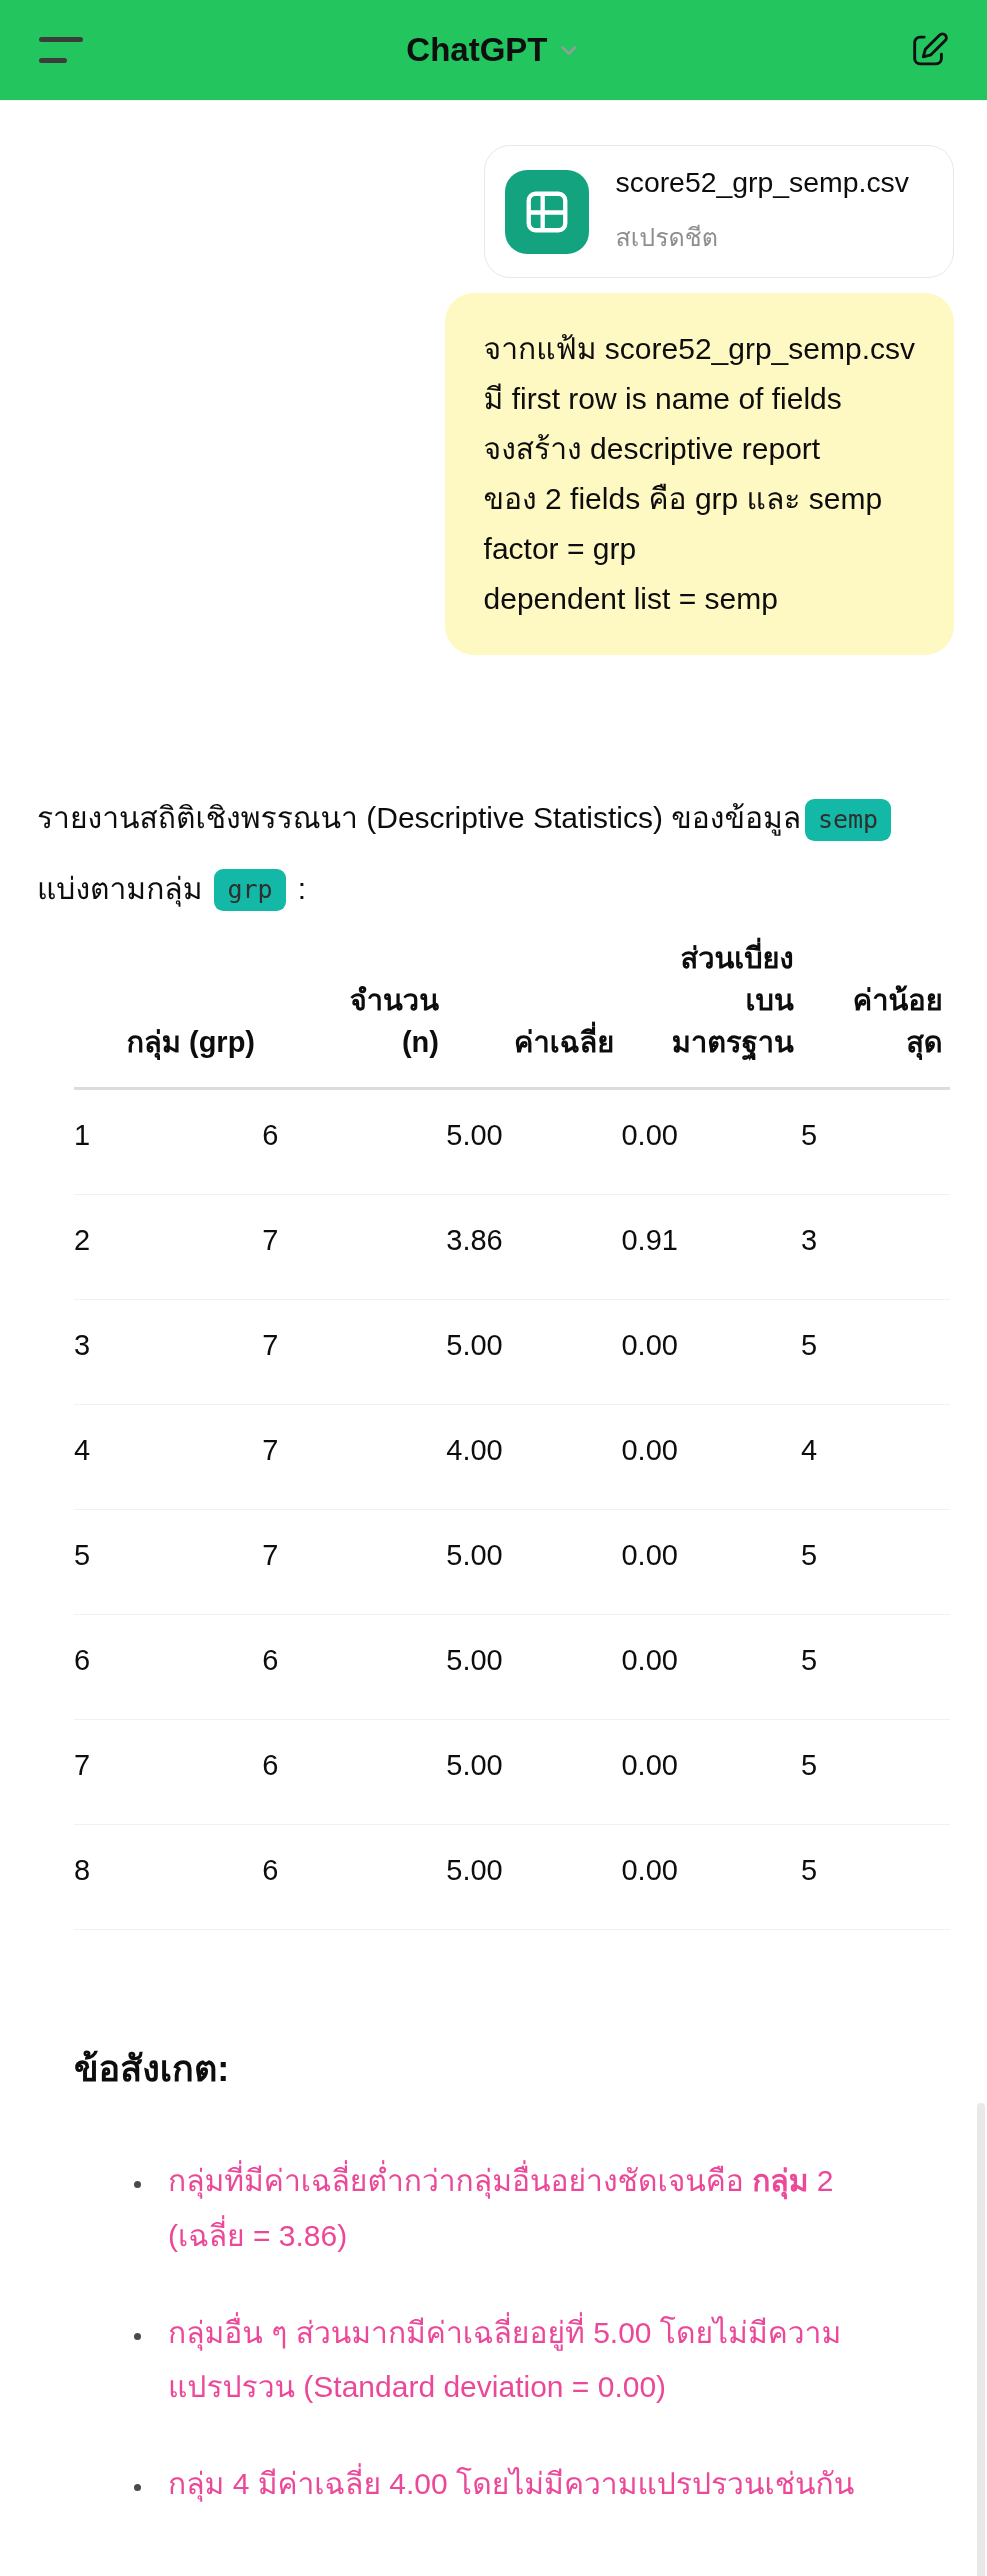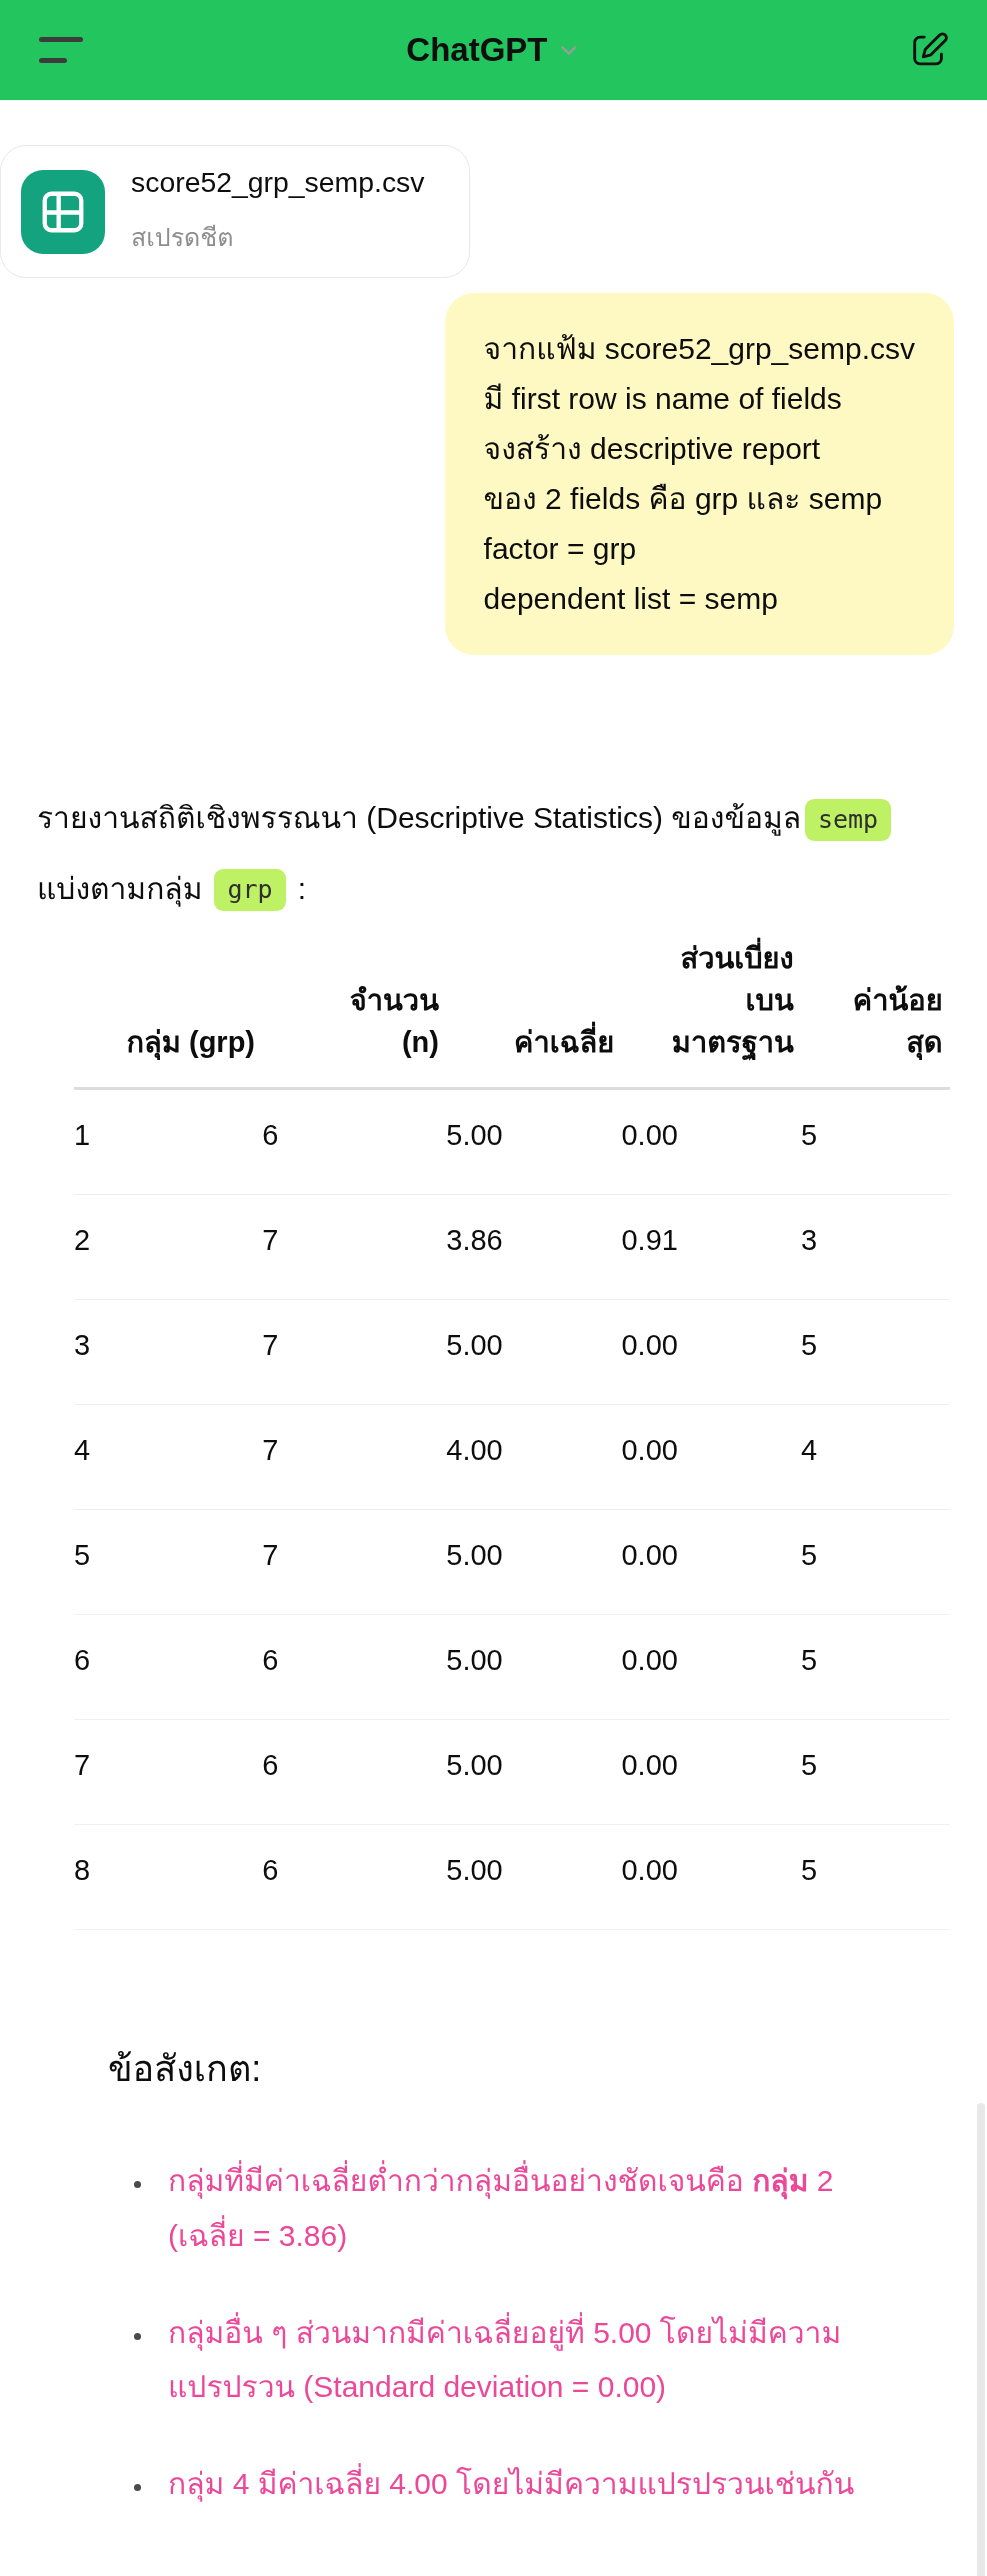--- a/index.html
+++ b/index.html
@@ -21,21 +21,21 @@
   .menu-btn .bar1 { width: 44px; height: 5.5px; background: #3c3c3c; border-radius: 2.8px; }
   .menu-btn .bar2 { width: 28.4px; height: 5.5px; background: #3c3c3c; border-radius: 2.8px; }
   .title-wrap {
     position: absolute; left: 50%; top: 50%; transform: translate(-50%,-50%);
     display: flex; align-items: center; gap: 9.2px; cursor: pointer;
   }
   .title-wrap .app-title { font-size: 33px; font-weight: 600; color: #0f0f0f; }
   .compose-btn { margin-left: auto; cursor: pointer; display: flex; }
 
   
-  .attachment-row { display: flex; padding-right: 49px; margin-top: 44px; }
+  .attachment-row { display: flex; justify-content: flex-end; padding-right: 33px; margin-top: 44px; }
   .file-card {
     display: flex; align-items: center; gap: 26px;
     background: #fff; border: 1.8px solid #e8e8e8; border-radius: 26px;
     padding: 20px 44px 20px 20px; cursor: pointer;
   }
   .file-icon {
     width: 84px; height: 84px; border-radius: 22px;
     display: flex; align-items: center; justify-content: center;
     flex: 0 0 auto;
   }
@@ -49,21 +49,21 @@
     padding: 31px 39px; max-width: 610px;
     font-size: 30px; line-height: 1.67; white-space: pre-line;
   }
 
   
   .assistant { padding: 0 37px; }
   .intro { margin-top: 128px; font-size: 30px; line-height: 2.35; }
   .code-chip {
     font-family: "DejaVu Sans Mono", monospace;
     font-size: 25px; color: #2f2f2f;
-    background: #bef264; border-radius: 9.2px;
+    background: #14b8a6; border-radius: 9.2px;
     padding: 6.4px 13px; margin: 0 3.7px;
   }
   .seg-bold { font-weight: 700; }
 
   
   .stats-table {
     margin-left: 37px; margin-top: 13px;
     width: calc(100% - 37px);
     border-collapse: collapse; table-layout: fixed;
   }
@@ -78,21 +78,21 @@
     white-space: pre-line; padding: 0 7.3px 24px 0;
     border-bottom: 3.7px solid #dcdcdc;
   }
   .stats-table td {
     font-size: 29px; padding: 29px 7.3px 42px 0;
     border-bottom: 1.8px solid #f0f0f0;
   }
 
   
   .observations { padding: 0 37px; margin-top: 110px; }
-  .obs-heading { font-size: 36px; font-weight: 400; margin-left: 34px; }
+  .obs-heading { font-size: 36px; font-weight: 700; }
   .obs-list { margin-top: 57px; list-style: disc; padding-left: 81px; }
   .obs-list li {
     font-size: 30px; line-height: 1.82;
     margin-bottom: 42px; padding-left: 13px; color: #ec4899;
   }
   .obs-list li::marker { color: #4a4a4a; font-size: 24px; }
 
   
   .scrollbar-thumb {
     position: absolute; right: 1.8px; top: 2103px;

